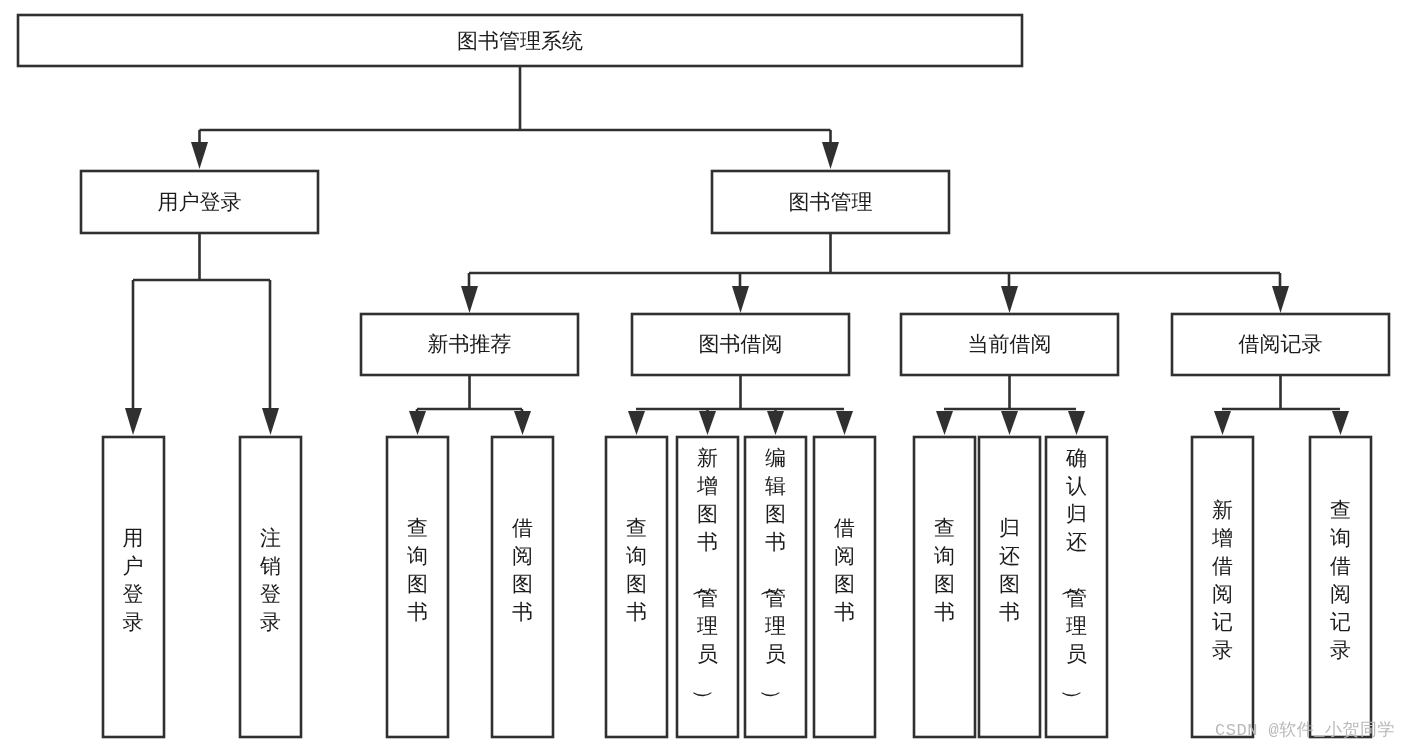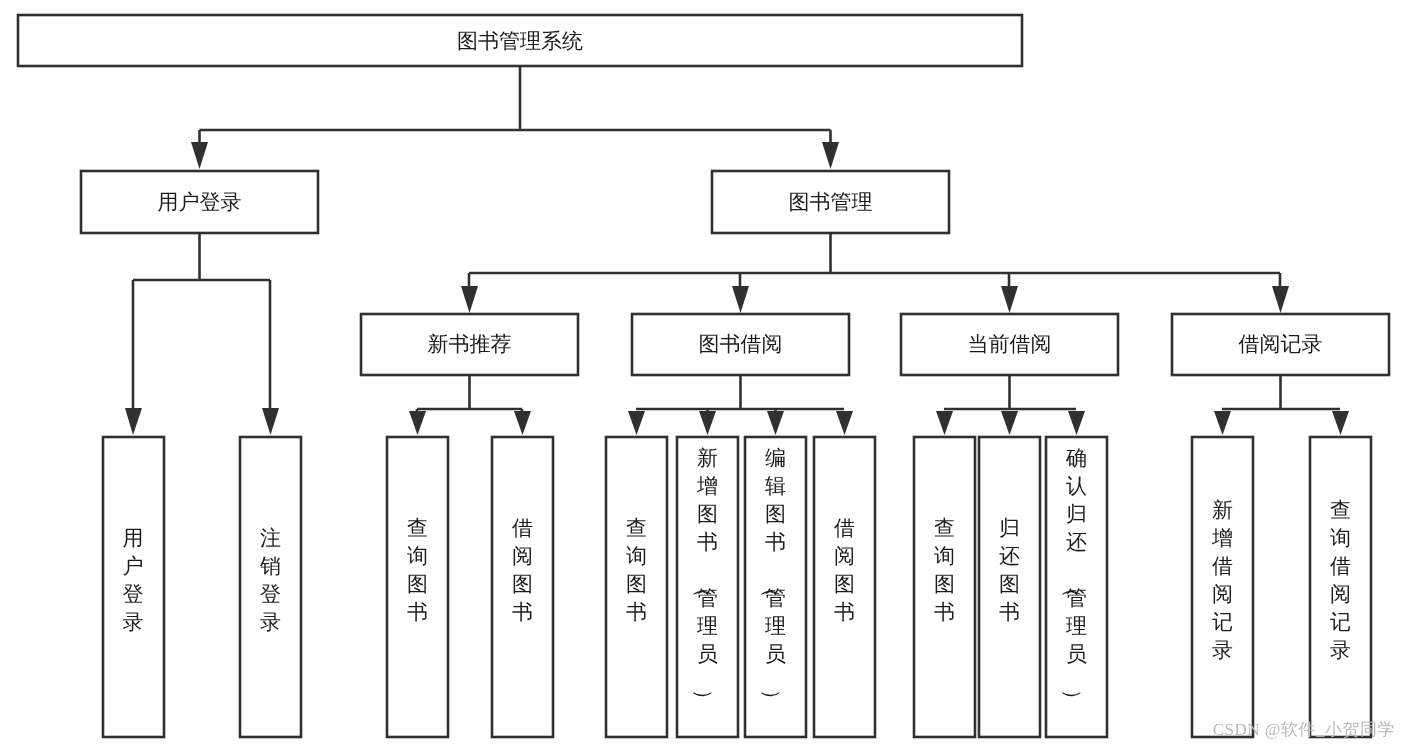--- a/index.html
+++ b/index.html
@@ -52,21 +52,21 @@
   .node-label-v {
     font-family: "Liberation Sans", "DejaVu Sans", sans-serif;
     font-size: 21px;
     fill: #1c1c1c;
     text-anchor: middle;
   }
   .watermark-text {
     position: absolute;
     right: 10px;
     bottom: 6px;
-    font-family: Liberation Serif, serif;
+    font-family: Liberation Mono, monospace;
     font-size: 17px;
     color: #b9b9b9;
     white-space: nowrap;
     letter-spacing: 0.5px;
     user-select: none;
   }
 </style>
 </head>
 <body>
 

